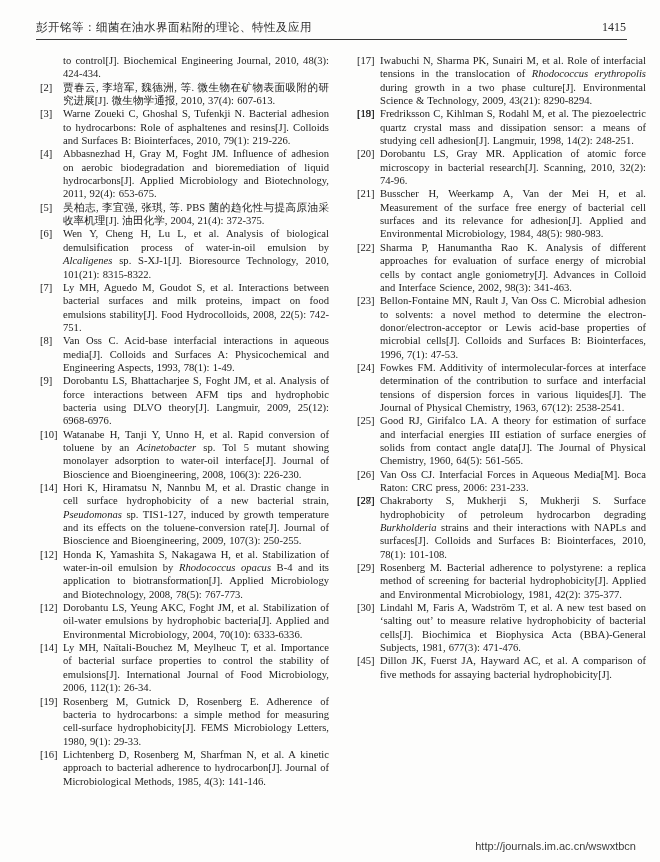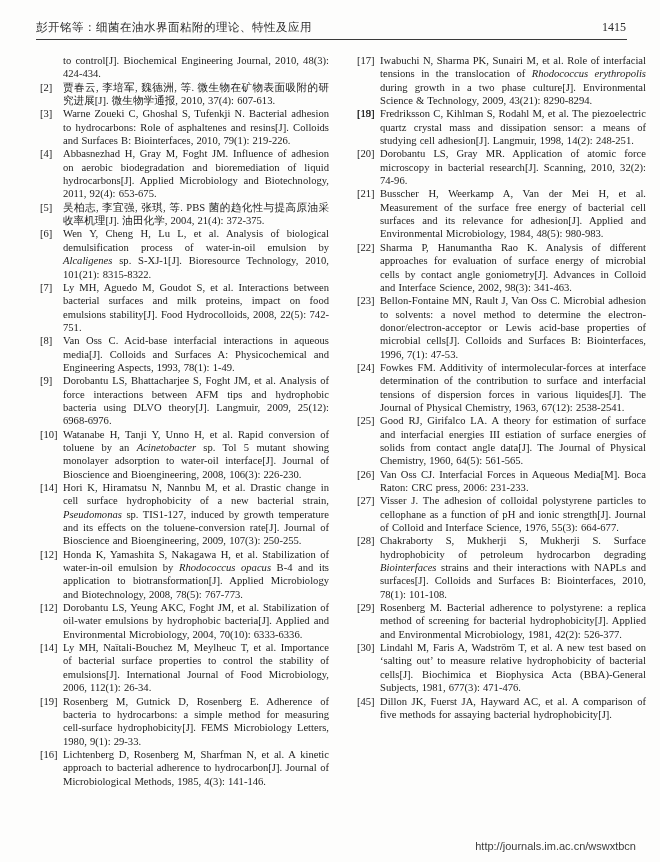--- a/index.html
+++ b/index.html
@@ -111,23 +111,23 @@
         <div class="ref"><span class="ref-num">[17]</span><span>Iwabuchi N, Sharma PK, Sunairi M, et al. Role of interfacial tensions in the translocation of <i>Rhodococcus erythropolis</i> during growth in a two phase culture[J]. Environmental Science &amp; Technology, 2009, 43(21): 8290-8294.</span></div>
         <div class="ref"><span class="ref-num">[18]</span></div>
         <div class="ref"><span class="ref-num">[19]</span><span>Fredriksson C, Kihlman S, Rodahl M, et al. The piezoelectric quartz crystal mass and dissipation sensor: a means of studying cell adhesion[J]. Langmuir, 1998, 14(2): 248-251.</span></div>
         <div class="ref"><span class="ref-num">[20]</span><span>Dorobantu LS, Gray MR. Application of atomic force microscopy in bacterial research[J]. Scanning, 2010, 32(2): 74-96.</span></div>
         <div class="ref"><span class="ref-num">[21]</span><span>Busscher H, Weerkamp A, Van der Mei H, et al. Measurement of the surface free energy of bacterial cell surfaces and its relevance for adhesion[J]. Applied and Environmental Microbiology, 1984, 48(5): 980-983.</span></div>
         <div class="ref"><span class="ref-num">[22]</span><span>Sharma P, Hanumantha Rao K. Analysis of different approaches for evaluation of surface energy of microbial cells by contact angle goniometry[J]. Advances in Colloid and Interface Science, 2002, 98(3): 341-463.</span></div>
         <div class="ref"><span class="ref-num">[23]</span><span>Bellon-Fontaine MN, Rault J, Van Oss C. Microbial adhesion to solvents: a novel method to determine the electron-donor/electron-acceptor or Lewis acid-base properties of microbial cells[J]. Colloids and Surfaces B: Biointerfaces, 1996, 7(1): 47-53.</span></div>
         <div class="ref"><span class="ref-num">[24]</span><span>Fowkes FM. Additivity of intermolecular-forces at interface determination of the contribution to surface and interfacial tensions of dispersion forces in various liquides[J]. The Journal of Physical Chemistry, 1963, 67(12): 2538-2541.</span></div>
         <div class="ref"><span class="ref-num">[25]</span><span>Good RJ, Girifalco LA. A theory for estimation of surface and interfacial energies III estiation of surface energies of solids from contact angle data[J]. The Journal of Physical Chemistry, 1960, 64(5): 561-565.</span></div>
         <div class="ref"><span class="ref-num">[26]</span><span>Van Oss CJ. Interfacial Forces in Aqueous Media[M]. Boca Raton: CRC press, 2006: 231-233.</span></div>
-        <div class="ref"><span class="ref-num">[27]</span><span>Visser J. The adhesion of colloidal polystyrene particles to cellophane as a function of pH and ionic strength[J]. Journal of Colloid and Interface Science, 1976, 55(3): 664-677.</span></div>
-        <div class="ref"><span class="ref-num">[28]</span><span>Chakraborty S, Mukherji S, Mukherji S. Surface hydrophobicity of petroleum hydrocarbon degrading <i>Biointerfaces</i> strains and their interactions with NAPLs and surfaces[J]. Colloids and Surfaces B: Biointerfaces, 2010, 78(1): 101-108.</span></div>
-        <div class="ref"><span class="ref-num">[29]</span><span>Rosenberg M. Bacterial adherence to polystyrene: a replica method of screening for bacterial hydrophobicity[J]. Applied and Environmental Microbiology, 1981, 42(2): 526-377.</span></div>
+        <div class="ref"><span class="ref-num">[27]</span></div>
+        <div class="ref"><span class="ref-num">[28]</span><span>Chakraborty S, Mukherji S, Mukherji S. Surface hydrophobicity of petroleum hydrocarbon degrading <i>Burkholderia</i> strains and their interactions with NAPLs and surfaces[J]. Colloids and Surfaces B: Biointerfaces, 2010, 78(1): 101-108.</span></div>
+        <div class="ref"><span class="ref-num">[29]</span><span>Rosenberg M. Bacterial adherence to polystyrene: a replica method of screening for bacterial hydrophobicity[J]. Applied and Environmental Microbiology, 1981, 42(2): 375-377.</span></div>
         <div class="ref"><span class="ref-num">[30]</span><span>Lindahl M, Faris A, Wadström T, et al. A new test based on ‘salting out’ to measure relative hydrophobicity of bacterial cells[J]. Biochimica et Biophysica Acta (BBA)-General Subjects, 1981, 677(3): 471-476.</span></div>
         <div class="ref"><span class="ref-num">[45]</span><span>Dillon JK, Fuerst JA, Hayward AC, et al. A comparison of five methods for assaying bacterial hydrophobicity[J].</span></div>
       </div>
   </main>
 
   <footer class="page-footer">
     <span>http://journals.im.ac.cn/wswxtbcn</span>
   </footer>
 
 </div>

